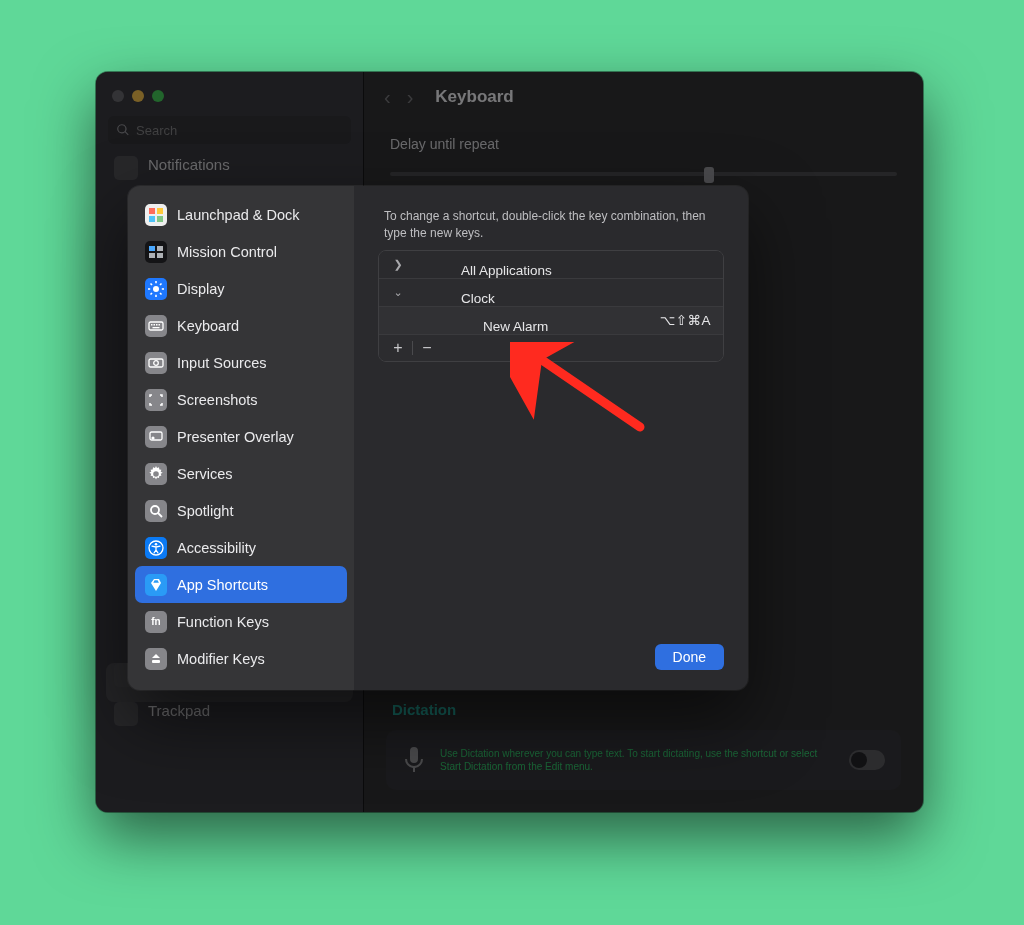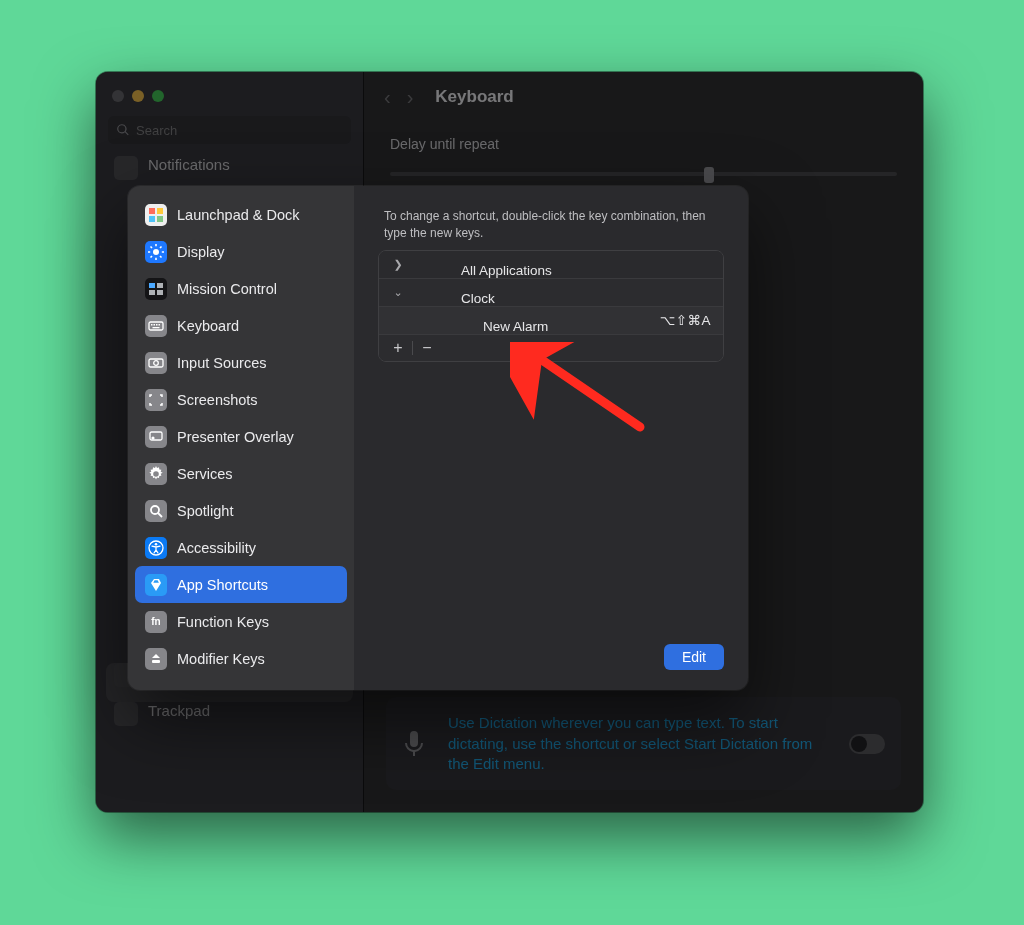--- a/index.html
+++ b/index.html
@@ -90,22 +90,22 @@
   }
   .kr-thumb { position:absolute; top:-5px; width:10px; height:16px; border-radius:3px; background:#8d8d90;}
   .kr-thumb.a{ left:62%;} .kr-thumb.b{left:62%;}
 
   .section-title { color:#14b8a6; font-weight:600; font-size:15px; padding: 0 28px; margin-top: 30px; }
   .dictation-box {
     margin: 12px 22px 0;
     border-radius:10px; background:#232326;
     padding: 16px 16px;
     display:flex; align-items:center;
-    color:#0ea5e9; font-size:15px; line-height:1.35;
-    gap:22px;
+    color:#22c55e; font-size:10px; line-height:1.35;
+    gap:14px;
   }
   .dict-mic { width:24px; height:28px; flex:none; }
   .dict-toggle {
     margin-left:auto; width:36px; height:20px; border-radius:10px;
     background:#4a4a4d; position:relative; flex:none;
   }
   .dict-toggle::after{
     content:""; position:absolute; left:2px; top:2px; width:16px; height:16px;
     border-radius:50%; background:#0f0f11;
   }
@@ -345,47 +345,47 @@
         <svg viewBox="0 0 16 16">
             <rect x="1" y="1" width="6" height="6" fill="#ff6b5b"></rect>
             <rect x="9" y="1" width="6" height="6" fill="#ffca3a"></rect>
             <rect x="1" y="9" width="6" height="6" fill="#4fc3f7"></rect>
             <rect x="9" y="9" width="6" height="6" fill="#81c784"></rect>
           </svg>
       </span>
       <span>Launchpad &amp; Dock</span>
     </div>
     <div class="ss-item">
+      <span class="ic ic-mission">
+        <svg viewBox="0 0 16 16">
+            <rect x="1" y="2" width="6" height="5" fill="#4aa8ff"></rect>
+            <rect x="9" y="2" width="6" height="5" fill="#aeb1b5"></rect>
+            <rect x="1" y="9" width="6" height="5" fill="#aeb1b5"></rect>
+            <rect x="9" y="9" width="6" height="5" fill="#aeb1b5"></rect>
+          </svg>
+      </span>
+      <span>Mission Control</span>
+    </div>
+    <div class="ss-item">
       <span class="ic ic-display">
         <svg viewBox="0 0 16 16" fill="#fff">
             <circle cx="8" cy="8" r="3"></circle>
             <g stroke="#fff" stroke-width="1.6">
               <line x1="8" y1="0" x2="8" y2="2.2"></line>
               <line x1="8" y1="13.8" x2="8" y2="16"></line>
               <line x1="0" y1="8" x2="2.2" y2="8"></line>
               <line x1="13.8" y1="8" x2="16" y2="8"></line>
               <line x1="2.5" y1="2.5" x2="4" y2="4"></line>
               <line x1="12" y1="12" x2="13.5" y2="13.5"></line>
               <line x1="2.5" y1="13.5" x2="4" y2="12"></line>
               <line x1="12" y1="4" x2="13.5" y2="2.5"></line>
             </g>
           </svg>
       </span>
       <span>Display</span>
-    </div>
-    <div class="ss-item">
-      <span class="ic ic-mission">
-        <svg viewBox="0 0 16 16">
-            <rect x="1" y="2" width="6" height="5" fill="#4aa8ff"></rect>
-            <rect x="9" y="2" width="6" height="5" fill="#aeb1b5"></rect>
-            <rect x="1" y="9" width="6" height="5" fill="#aeb1b5"></rect>
-            <rect x="9" y="9" width="6" height="5" fill="#aeb1b5"></rect>
-          </svg>
-      </span>
-      <span>Mission Control</span>
     </div>
     <div class="ss-item">
       <span class="ic ic-keyboard">
         <svg viewBox="0 0 16 16" fill="#fff">
             <rect x="1" y="4" width="14" height="8" rx="1.5" fill="none" stroke="#fff" stroke-width="1.3"></rect>
             <rect x="3" y="6" width="1.5" height="1.5"></rect>
             <rect x="5.5" y="6" width="1.5" height="1.5"></rect>
             <rect x="8" y="6" width="1.5" height="1.5"></rect>
             <rect x="10.5" y="6" width="1.5" height="1.5"></rect>
             <rect x="4.5" y="9" width="7" height="1.3"></rect>
@@ -490,21 +490,21 @@
         <span class="st-keys">⌥⇧⌘A</span>
       </div>
       <div class="st-footer">
         <span class="pm-btn">+</span>
         <span class="pm-div"></span>
         <span class="pm-btn">−</span>
       </div>
     </div>
 
     <div class="sheet-footer">
-      <button class="done-btn">Edit</button>
+      <button class="done-btn">Done</button>
     </div>
   </div>
 </div>
 
 <svg class="annot-arrow" width="160" height="110" viewBox="0 0 160 110">
   <defs>
     <marker id="ah" markerWidth="14" markerHeight="14" refX="3" refY="6" orient="auto">
       <path d="M0 0 L12 6 L0 12 L3 6 Z" fill="#ff2a1f"></path>
     </marker>
   </defs>

